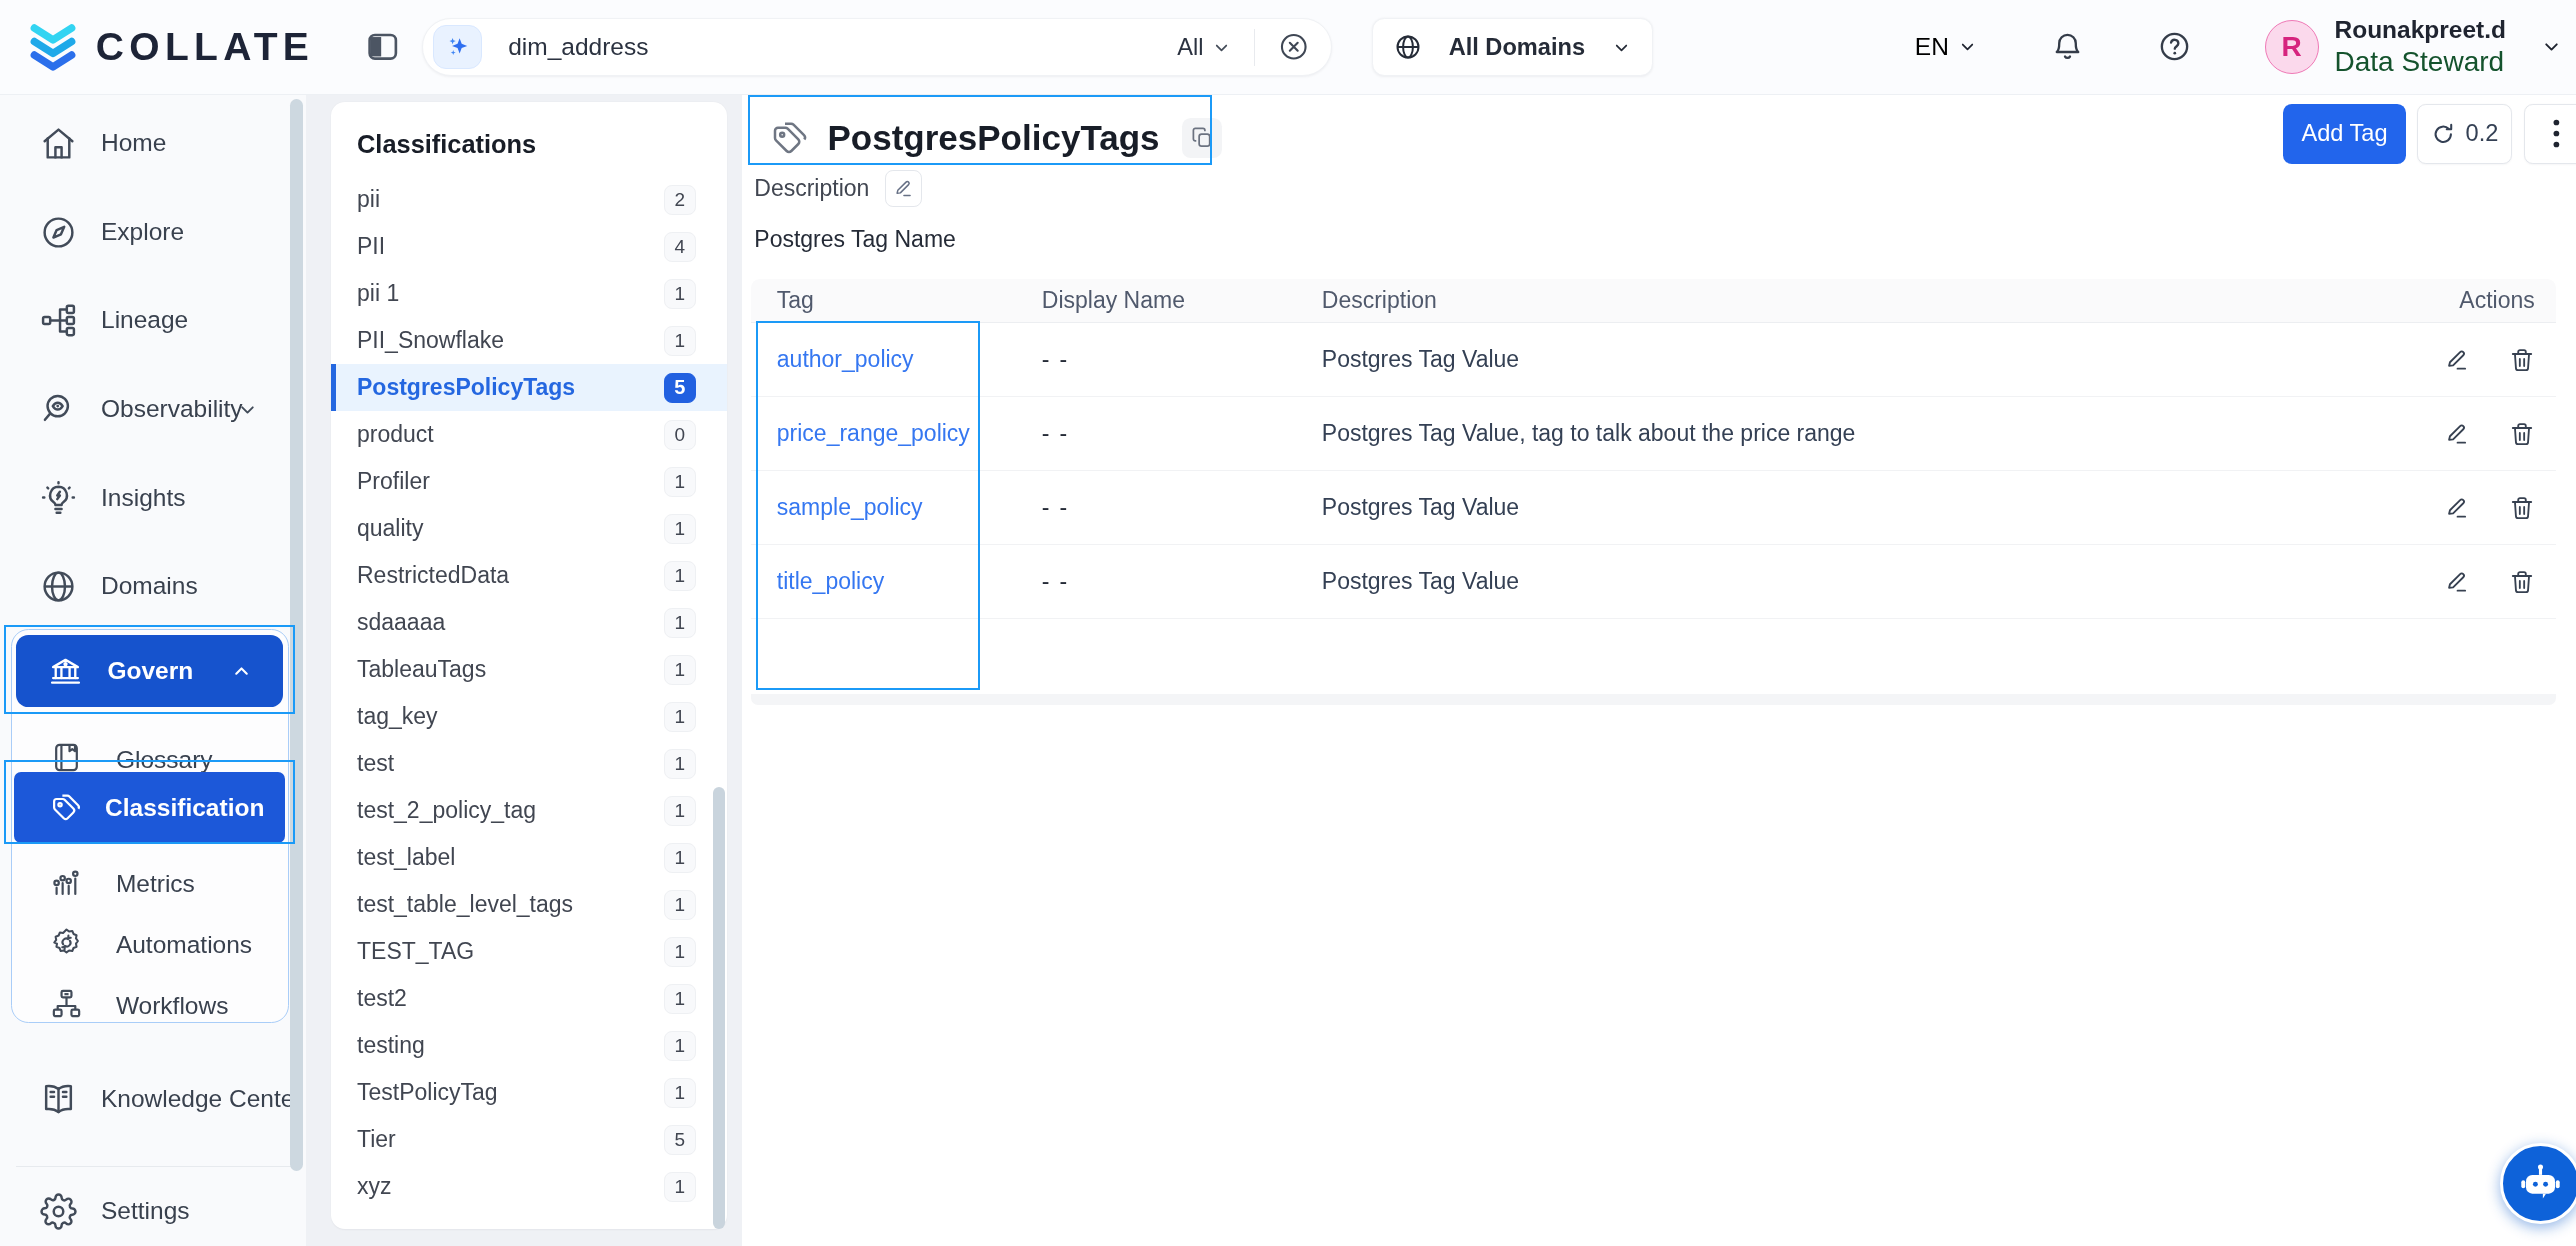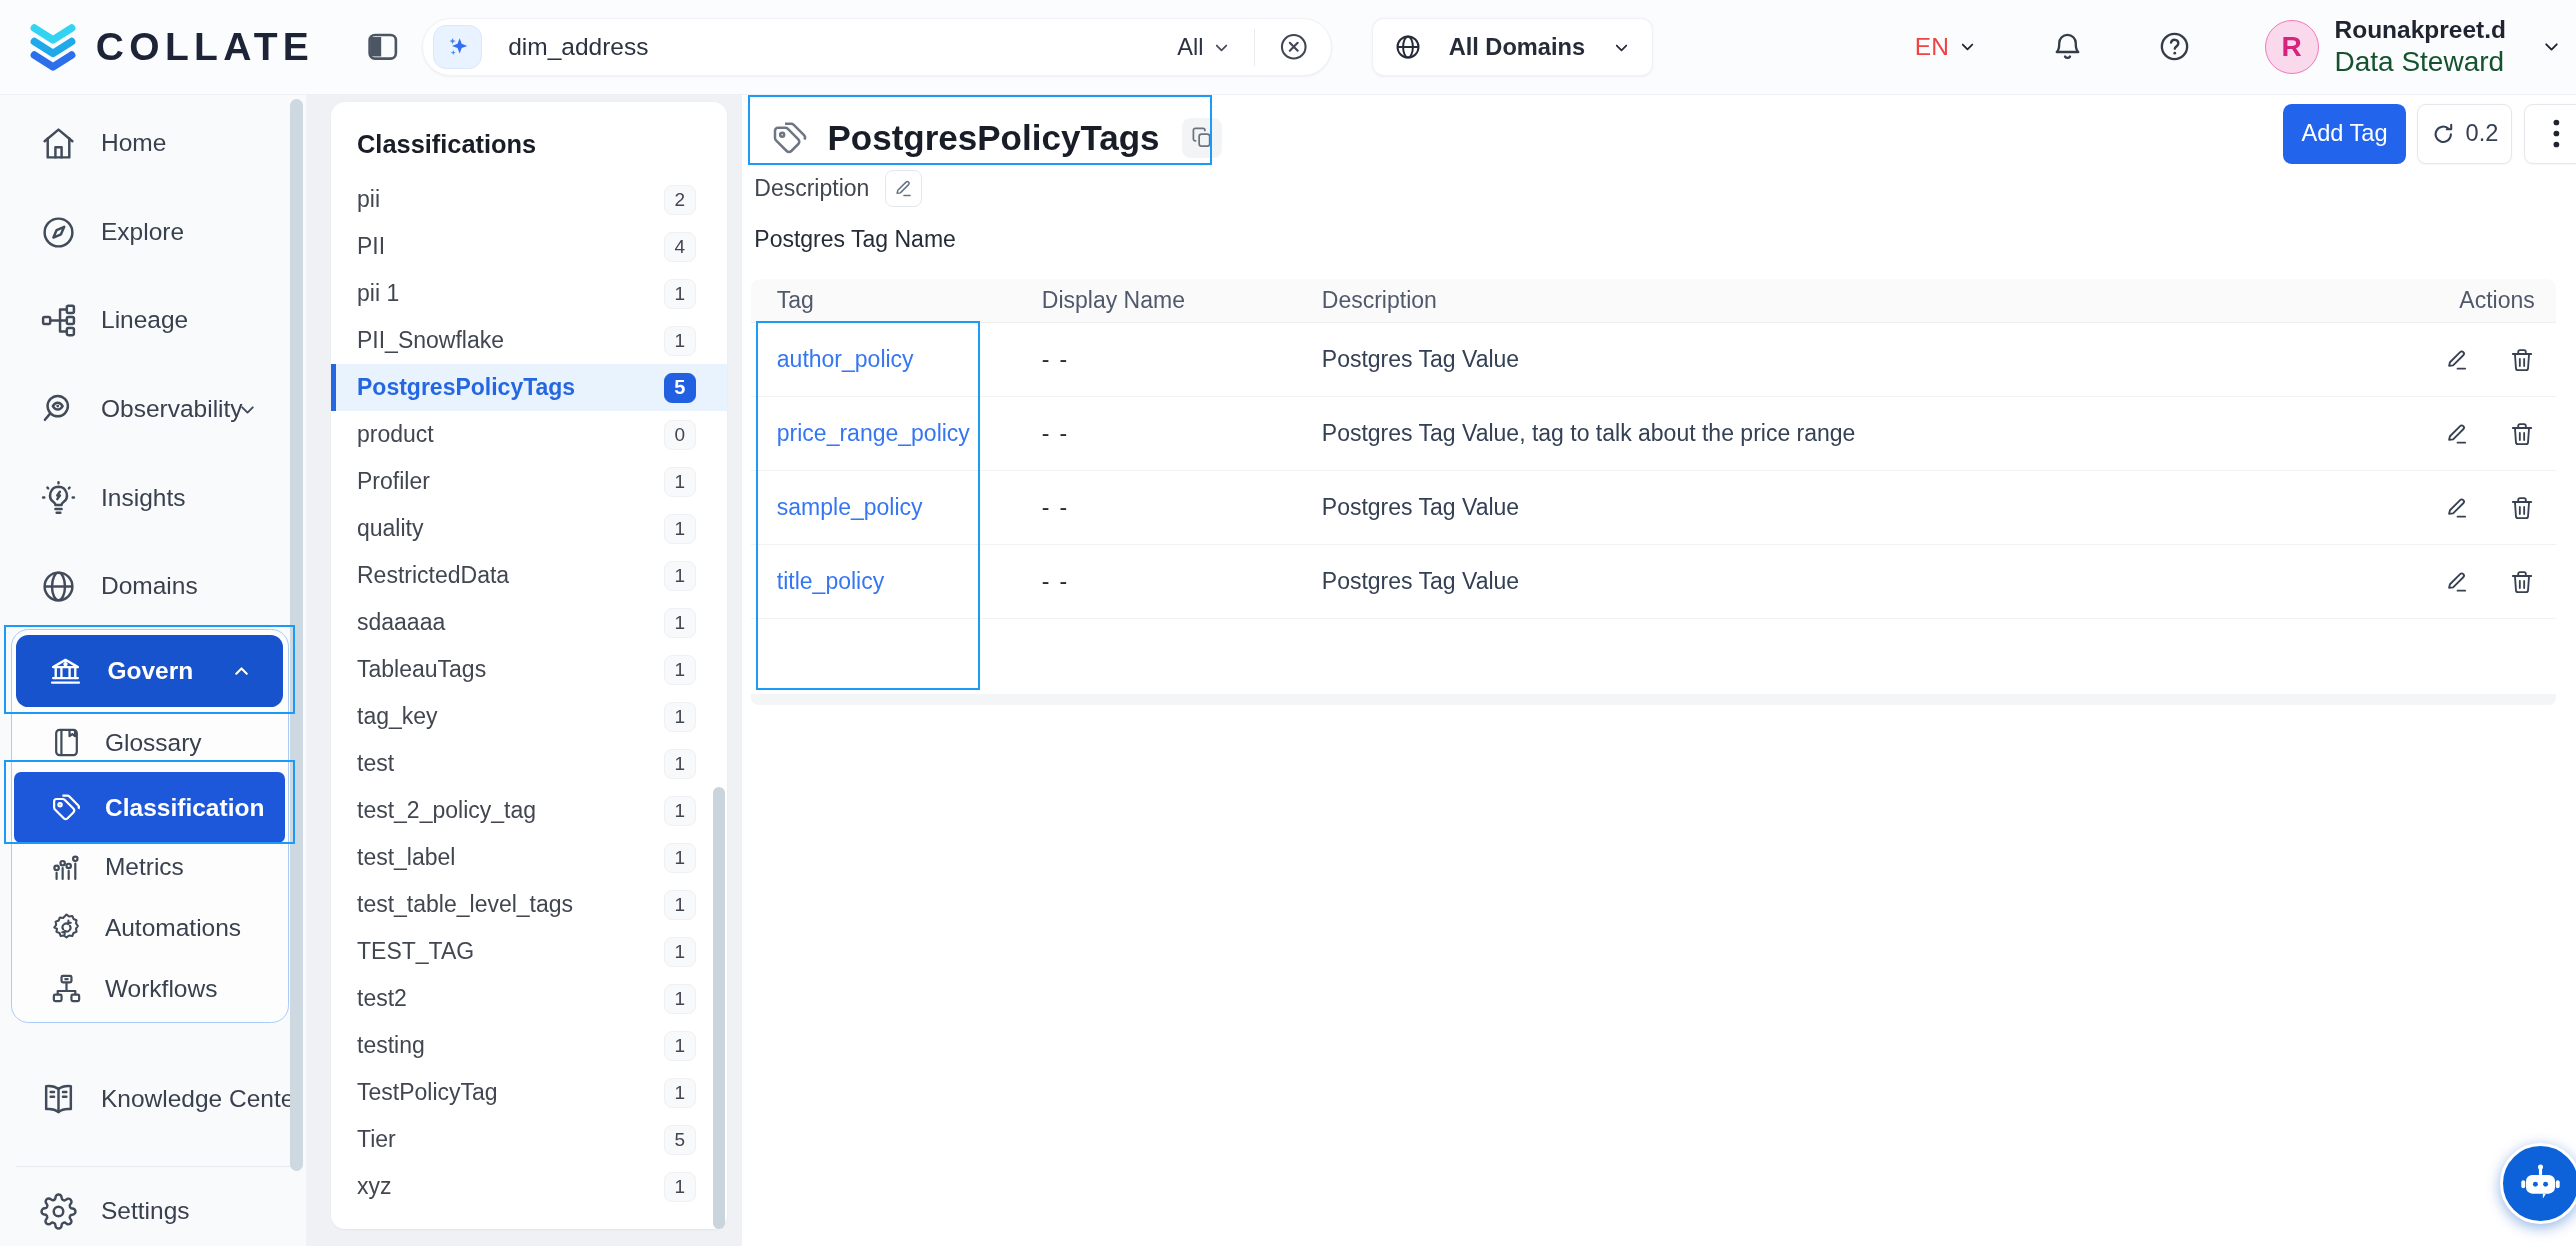--- a/index.html
+++ b/index.html
@@ -40,21 +40,21 @@
   .search-scope { display:flex; align-items:center; gap:8.8px; font-size:23.6px; color:#2b3240; cursor:pointer; }
   .search-divider { width:0.9px; height:37px; background:#e8eaee; margin:0 23px; }
   .clear-btn { background:none; border:none; display:flex; }
   .domains-pill {
     margin-left:40px; height:58px; background:#fff; border:0.9px solid #f0f2f5; border-radius:12.3px;
     display:flex; align-items:center; gap:27px; padding:0 21px;
     font-size:23.6px; font-weight:600; color:#252b37;
     box-shadow:0 0.9px 2.6px rgba(16,24,40,.06); cursor:pointer;
   }
   .topbar-right { margin-left:auto; display:flex; align-items:center; margin-right:14px; }
-  .lang { display:flex; align-items:center; gap:8.8px; font-size:24.5px; color:#ef4444; cursor:pointer; }
+  .lang { display:flex; align-items:center; gap:8.8px; font-size:24.5px; color:#000000; cursor:pointer; }
   .tb-iconbtn { background:none; border:none; margin-left:74px; display:flex; }
   .avatar {
     width:54px; height:54px; border-radius:50%;
     background:#fbd9ec; border:1.8px solid #ef79b6; color:#d6247e;
     font-size:28px; font-weight:600;
     display:flex; align-items:center; justify-content:center; margin-left:74px; cursor:pointer;
   }
   .user-block { margin-left:15.8px; line-height:1.15; cursor:pointer; }
   .user-name { font-size:24.5px; font-weight:700; color:#1f2430; }
   .user-role { font-size:28px; color:#14532d; margin-top:2.6px; }
@@ -74,21 +74,21 @@
     background:#fdfdfe; border:1.8px solid #a9cdf8; border-radius:17.5px;
   }
   .govern-pill {
     position:absolute; left:4.4px; right:4.4px; top:5.3px; height:72px; border-radius:12.3px;
     background:#1653cd; display:flex; align-items:center; padding-left:31.5px; gap:23px;
     color:#fff; font-size:24.5px; font-weight:600; cursor:pointer;
   }
   .govern-pill .icon { width:37px; color:#fff; }
   .sub-item {
     position:absolute; left:4.4px; right:4.4px; height:63px;
-    display:flex; align-items:center; padding-left:33px; gap:21px;
+    display:flex; align-items:flex-end; padding-left:33px; gap:32px;
     font-size:24.5px; font-weight:500; color:#39414e; cursor:pointer;
   }
   .sub-item .icon { width:35px; color:#424b59; }
   .classification-pill {
     position:absolute; left:2.6px; right:2.6px; top:142px; height:71px;
     background:#1c58d9; border-radius:7px;
     display:flex; align-items:center; padding-left:35px; gap:21px;
     color:#fff; font-size:24.5px; font-weight:600; cursor:pointer;
   }
   .classification-pill .icon { width:35px; color:#fff; }

